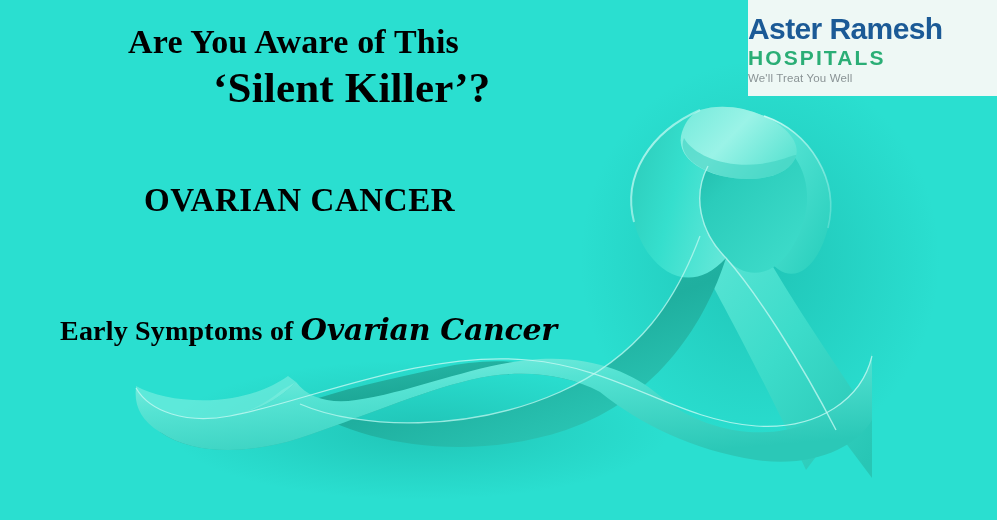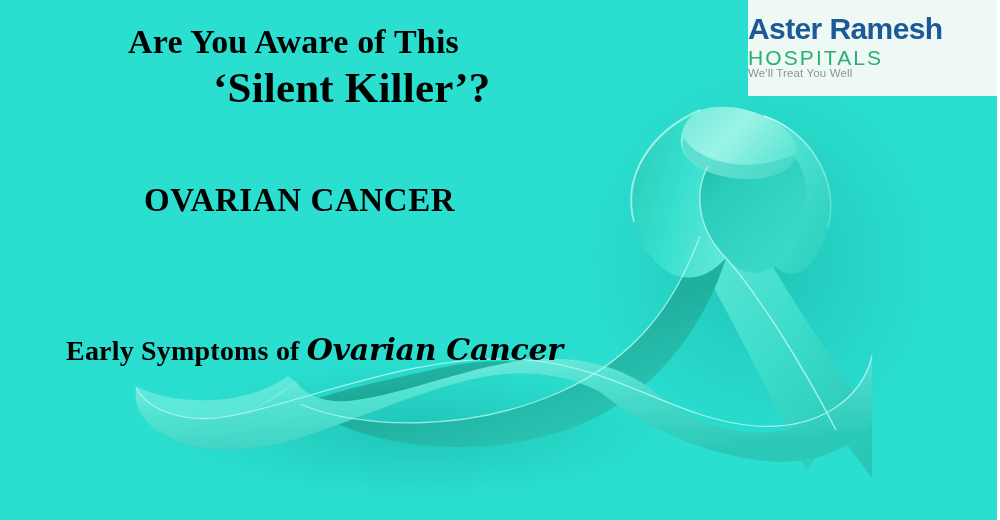--- a/index.html
+++ b/index.html
@@ -43,27 +43,28 @@
     font-size: 30px;
     font-weight: bold;
     letter-spacing: -0.6px;
     color: #1B5A96;
     line-height: 1.0;
     white-space: nowrap;
   }
   #logo-sub {
     margin-top: 3px;
     font-size: 21px;
-    font-weight: normal;
+    font-weight: bold;
     letter-spacing: 2.1px;
     color: #2BAE76;
     line-height: 1.0;
     white-space: nowrap;
   }
   #logo-tagline {
+    margin-top: 5px;
     font-size: 11.5px;
     font-weight: normal;
     letter-spacing: 0.15px;
     color: #8A9395;
     line-height: 1.0;
     white-space: nowrap;
   }
 
   
   .hl {
@@ -91,25 +92,24 @@
     font-size: 33px;
     letter-spacing: 0.6px;
   }
   #stay-informed {
     left: 287px;
     top: 271px;
     font-size: 28px;
     letter-spacing: 0.3px;
   }
   #symptoms-line {
-    left: 66px;
+    left: 60px;
     top: 315px;
     font-size: 28px;
     letter-spacing: 0.2px;
-    margin-top: 20px;
   }
   #symptoms-script {
     font-family: "DejaVu Serif", serif;
     font-style: italic;
     font-weight: bold;
     font-size: 30px;
     letter-spacing: -0.3px;
   }
 </style>
 </head>

